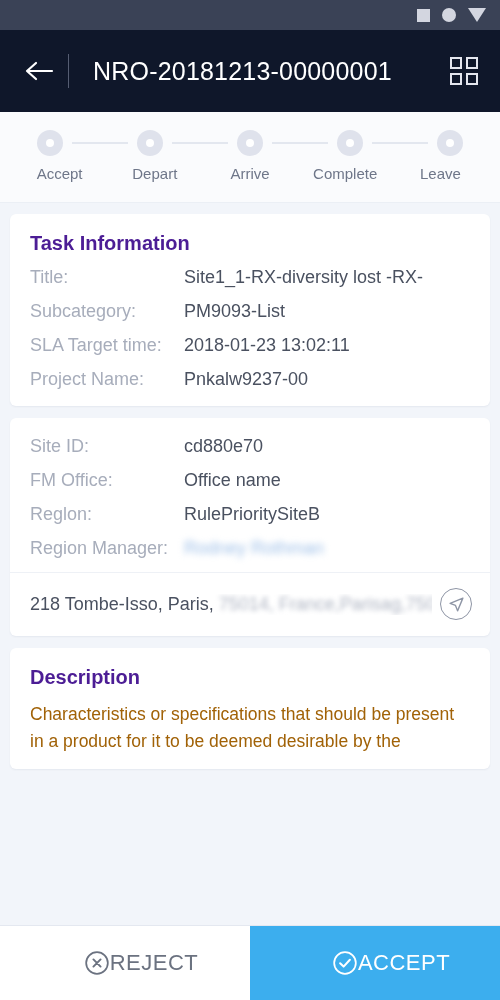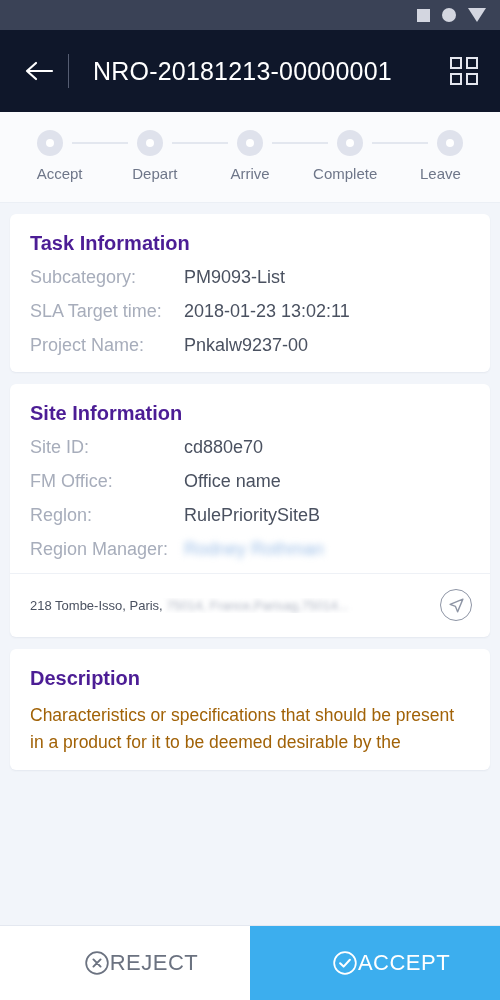--- a/index.html
+++ b/index.html
@@ -79,21 +79,21 @@
   .redacted {
     color:#9FC0E8; filter:blur(3.2px); user-select:none;
   }
 
   
   .addr-sep { height:1px; background:#EEF1F6; margin:10px 0 0; }
   .addr-row {
     display:flex; align-items:center; padding:15px 18px 2px 20px; gap:8px;
   }
   .addr-text {
-    flex:1 1 auto; font-size:13px; color:#4A5160;
+    flex:1 1 auto; font-size:18px; color:#4A5160;
     white-space:nowrap; overflow:hidden;
   }
   .addr-blur { color:#AEB4C2; filter:blur(2.6px); }
   .nav-btn {
     width:32px; height:32px; border-radius:50%; border:1.5px solid #8E95A5;
     display:flex; align-items:center; justify-content:center; flex:0 0 auto; cursor:pointer;
   }
 
   .desc-text {
     font-size:17.5px; line-height:1.55; color:#a16207; padding:0 20px;
@@ -170,35 +170,38 @@
       <div class="step-label">Leave</div>
     </div>
   </div>
 
   <div class="body">
 
     <div class="card">
       <div class="card-title">Task Information</div>
 
       <div class="field">
+        <div class="f-label">Title:</div>
+        <div class="f-value">Site1_1-RX-diversity lost -RX-</div>
+      </div>
+      <div class="field">
         <div class="f-label">Subcategory:</div>
         <div class="f-value">PM9093-List</div>
       </div>
       <div class="field">
         <div class="f-label">SLA Target time:</div>
         <div class="f-value">2018-01-23 13:02:11</div>
       </div>
       <div class="field">
         <div class="f-label">Project Name:</div>
         <div class="f-value">Pnkalw9237-00</div>
       </div>
     </div>
 
     <div class="card">
-      <div class="card-title">Site Information</div>
 
       <div class="field">
         <div class="f-label">Site ID:</div>
         <div class="f-value">cd880e70</div>
       </div>
       <div class="field">
         <div class="f-label">FM Office:</div>
         <div class="f-value">Office name</div>
       </div>
       <div class="field">

